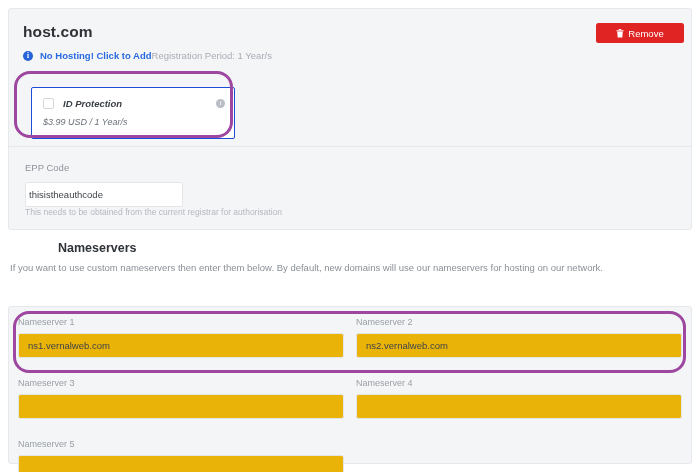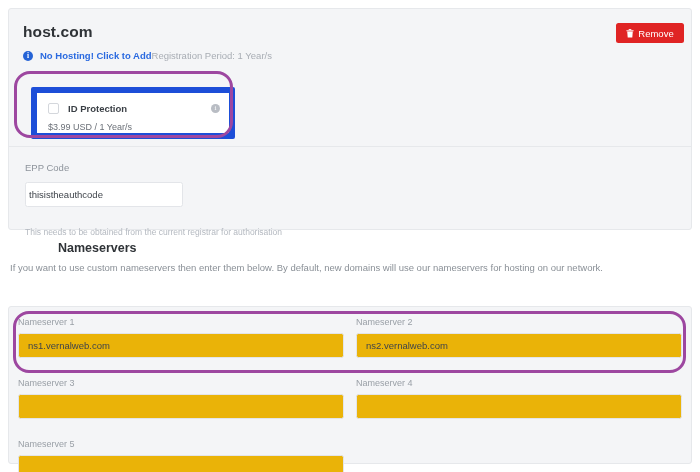--- a/index.html
+++ b/index.html
@@ -76,21 +76,21 @@
     cursor: pointer;
     margin-right: 0;
   }
 
   .reg-period { color: #a8adb4; }
 
   .remove-btn {
     position: absolute;
     right: 7px;
     top: 14px;
-    width: 68px;
+    width: 88px;
     height: 20px;
     background: #e02424;
     border: none;
     border-radius: 2.5px;
     color: #ffffff;
     font-size: 9.5px;
     font-family: "Liberation Sans", sans-serif;
     display: flex;
     align-items: center;
     justify-content: center;
@@ -101,22 +101,23 @@
   .trash-icon { display: block; }
 
   
   .idp-box {
     position: absolute;
     left: 22px;
     top: 78px;
     width: 204px;
     height: 52px;
     background: #ffffff;
-    border: 6px solid #1d4ed8;
+    border: 1px solid #1d4ed8;
     border-radius: 2px;
+    font-style: italic;
   }
 
   .idp-row {
     display: flex;
     align-items: center;
     padding: 10px 9px 0 11px;
   }
 
   .idp-check {
     width: 11px;
@@ -189,21 +190,21 @@
     border: 1px solid #e3e5e9;
     border-radius: 2.5px;
     padding: 0 3px;
     font-size: 9.5px;
     font-family: "Liberation Sans", sans-serif;
     color: #3f444b;
     outline: none;
   }
 
   .epp-help {
-    margin-top: 20px;
+    margin-top: 0;
     font-size: 8.5px;
     color: #b4b9c0;
     line-height: 11px;
   }
 
   
   .ns-heading {
     position: absolute;
     left: 10px;
     top: 241px;

